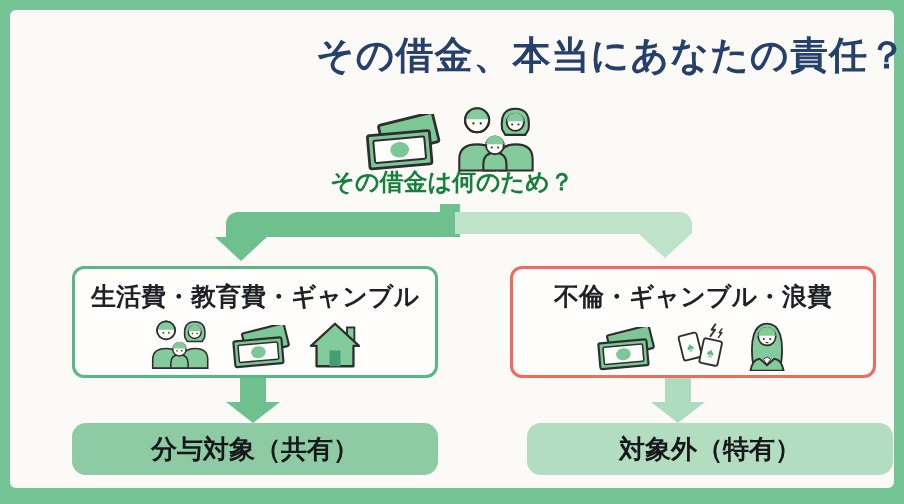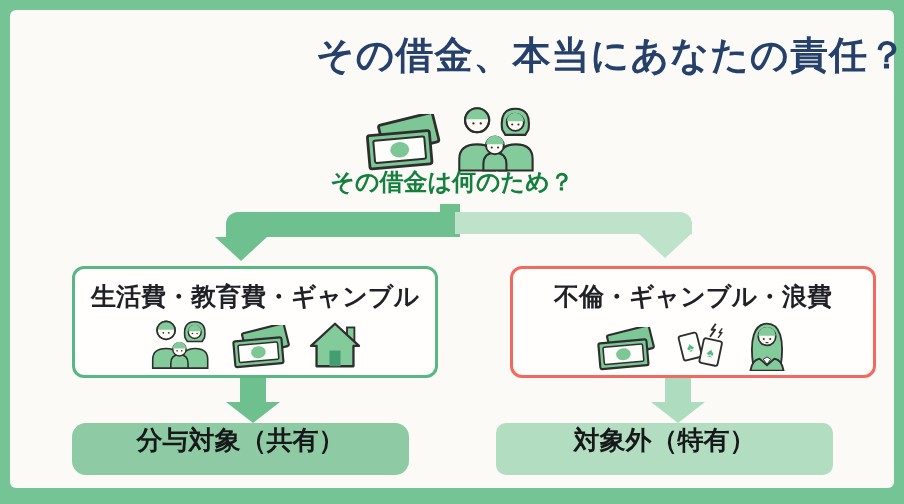--- a/index.html
+++ b/index.html
@@ -50,26 +50,26 @@
   
   .shaft{position:absolute;top:368px;width:26px;height:26px;}
   .shaft.left{left:230px;background:#6fc08f;}
   .shaft.right{left:655px;background:#aedcbf;}
   .head-lower{position:absolute;top:392px;width:0;height:0;
     border-left:27px solid transparent;border-right:27px solid transparent;}
   .head-lower.left{left:216px;border-top:21px solid #6fc08f;}
   .head-lower.right{left:641px;border-top:21px solid #aedcbf;}
   
   .result-box{
-    position:absolute;top:413px;width:337px;height:52px;border-radius:14px;
-    display:flex;justify-content:center;
+    position:absolute;top:413px;width:366px;height:52px;border-radius:14px;
+    display:flex;align-items:center;justify-content:center;
     font-size:26px;font-weight:800;color:#17181a;
   }
   .result-box.left{left:62px;background:#8ecba4;}
-  .result-box.right{left:486px;background:#b2ddc1;border-radius:10px;}
+  .result-box.right{left:517px;background:#b2ddc1;}
   svg{display:block;}
 </style>
 </head>
 <body>
 
 <div class="frame">
   <div class="panel">
 
     <h1 class="title">その借金、本当にあなたの責任？</h1>
 

